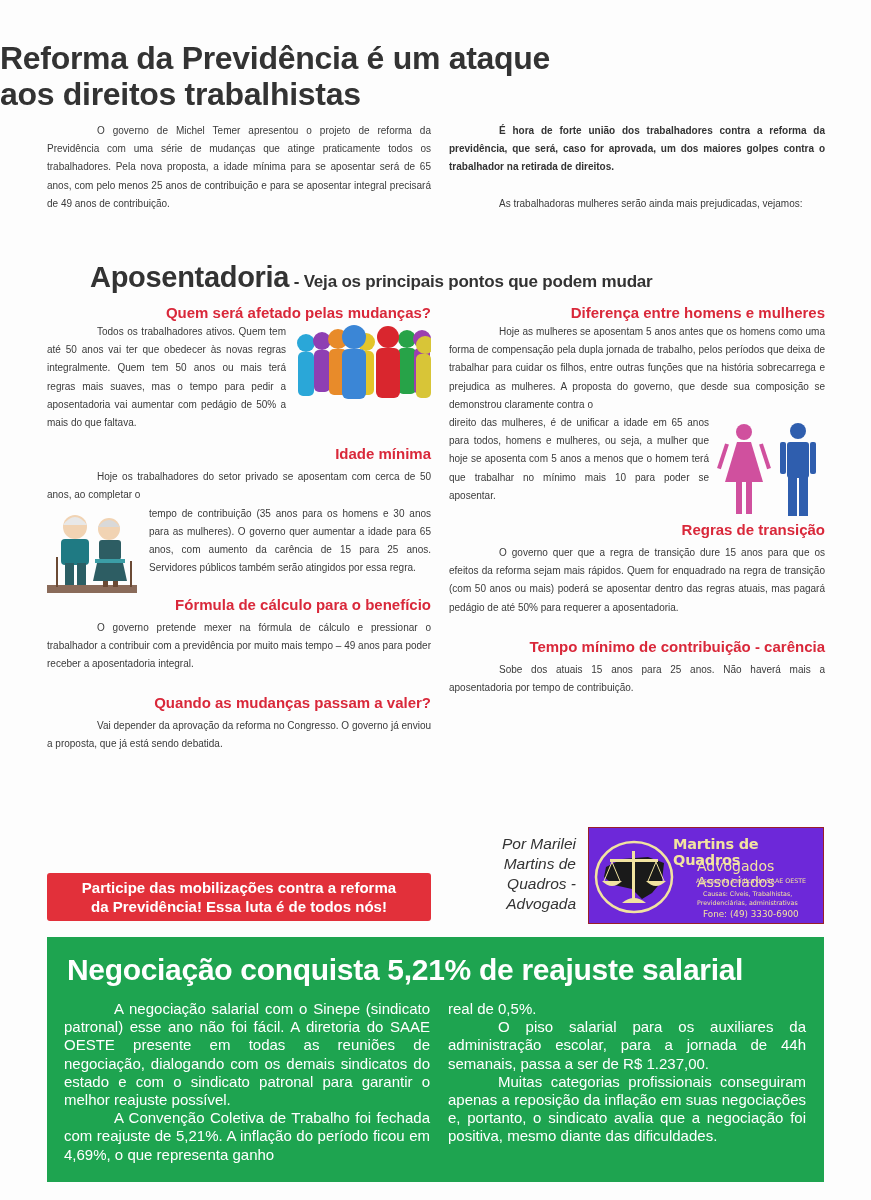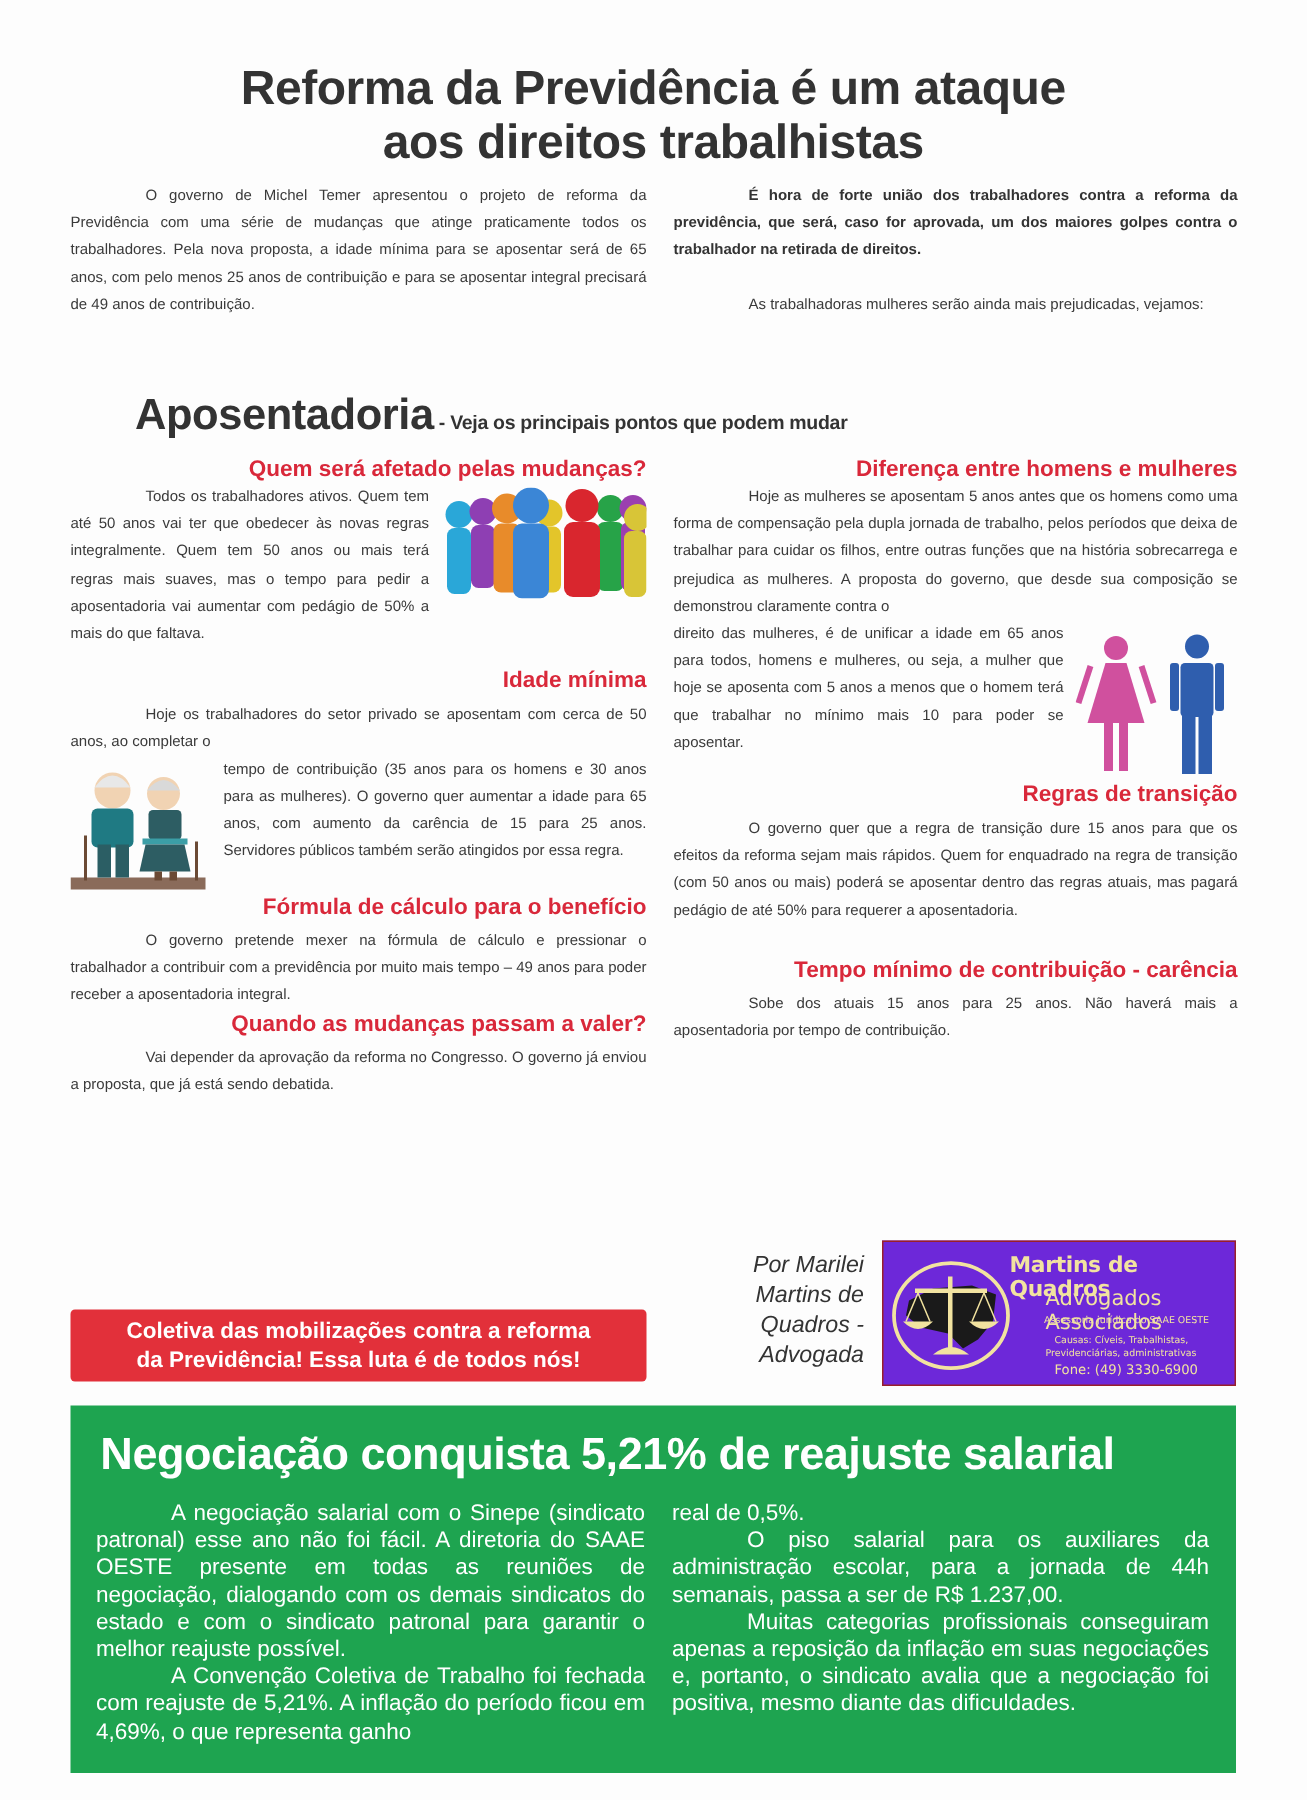--- a/index.html
+++ b/index.html
@@ -1,37 +1,37 @@
 <!DOCTYPE html>
 <html><head>
 <meta charset="utf-8">
 <style>
   * { box-sizing: border-box; margin: 0; padding: 0; }
   html, body { width: 871px; height: 1200px; background: #fdfdfd; overflow: hidden; }
   body { font-family: "Liberation Sans", sans-serif; color: #3a3a3a; position: relative; }
 
   .title {
-    position: absolute; left: 0; top: 40px; width: 871px; text-align: center;
+    position: absolute; left: 0; top: 40px; width: 871px; text-align: left;
     font-size: 32px; font-weight: bold; line-height: 36px; color: #333;
     font-stretch: condensed; letter-spacing: -0.3px;
   }
   .p { font-size: 10px; line-height: 18.2px; text-align: justify; }
   .ind { text-indent: 50px; }
   .col { position: absolute; }
 
   .intro-left { left: 47px; top: 122px; width: 384px; }
   .intro-right { left: 449px; top: 122px; width: 376px; }
   .intro-right .bold { font-weight: bold; color: #333; }
 
   .section-head {
     position: absolute; left: 90px; top: 261px; width: 740px;
     font-weight: bold; color: #333; white-space: nowrap;
   }
   .section-head .big { font-size: 29px; letter-spacing: -0.3px; }
-  .section-head .small { font-size: 13px; letter-spacing: -0.2px; }
+  .section-head .small { font-size: 17px; letter-spacing: -0.2px; }
 
   .h-red { color: #d9283a; font-weight: bold; font-size: 15px; text-align: right; line-height: 20px; }
 
   .people-img { float: right; width: 137px; height: 74px; margin: 2px 0 4px 8px; position: relative; }
   .elderly-img { float: left; width: 96px; height: 90px; margin: 0 6px 0 0; position: relative; }
   .gender-img { float: right; width: 108px; height: 100px; position: relative; margin-left: 8px; margin-top: 6px; }
 
   .cta {
     position: absolute; left: 47px; top: 873px; width: 384px; height: 48px;
     background: #e2303a; border-radius: 3px; color: #fff; font-weight: bold;
@@ -138,28 +138,28 @@
       </svg>
     </div>
     <p class="p">tempo de contribuição (35 anos para os homens e 30 anos para as mulheres). O governo quer aumentar a idade para 65 anos, com aumento da carência de 15 para 25 anos. Servidores públicos também serão atingidos por essa regra.</p>
   </div>
 
   <div style="margin-top:12px; clear:both">
     <div class="h-red">Fórmula de cálculo para o benefício</div>
     <p class="p ind" style="margin-top:4px">O governo pretende mexer na fórmula de cálculo e pressionar o trabalhador a contribuir com a previdência por muito mais tempo – 49 anos para poder receber a aposentadoria integral.</p>
   </div>
 
-  <div style="">
+  <div style="margin-top:20px">
     <div class="h-red">Quando as mudanças passam a valer?</div>
     <p class="p ind" style="margin-top:4px">Vai depender da aprovação da reforma no Congresso. O governo já enviou a proposta, que já está sendo debatida.</p>
   </div>
 </div>
 
 <div class="cta">
-  <div>Coletiva das mobilizações contra a reforma</div>
+  <div>Participe das mobilizações contra a reforma</div>
   <div>da Previdência! Essa luta é de todos nós!</div>
 </div>
 
 <div class="col" style="left:449px; top:303px; width:376px;">
   <div>
     <div class="h-red">Diferença entre homens e mulheres</div>
     <p class="p ind">Hoje as mulheres se aposentam 5 anos antes que os homens como uma forma de compensação pela dupla jornada de trabalho, pelos períodos que deixa de trabalhar para cuidar os filhos, entre outras funções que na história sobrecarrega e prejudica as mulheres.  A proposta do governo, que desde sua composição se demonstrou claramente contra o</p>
     <div class="gender-img">
       <svg width="108" height="100" viewBox="0 0 108 100">
         <circle cx="27" cy="12" r="8" fill="#d0509e"></circle>

